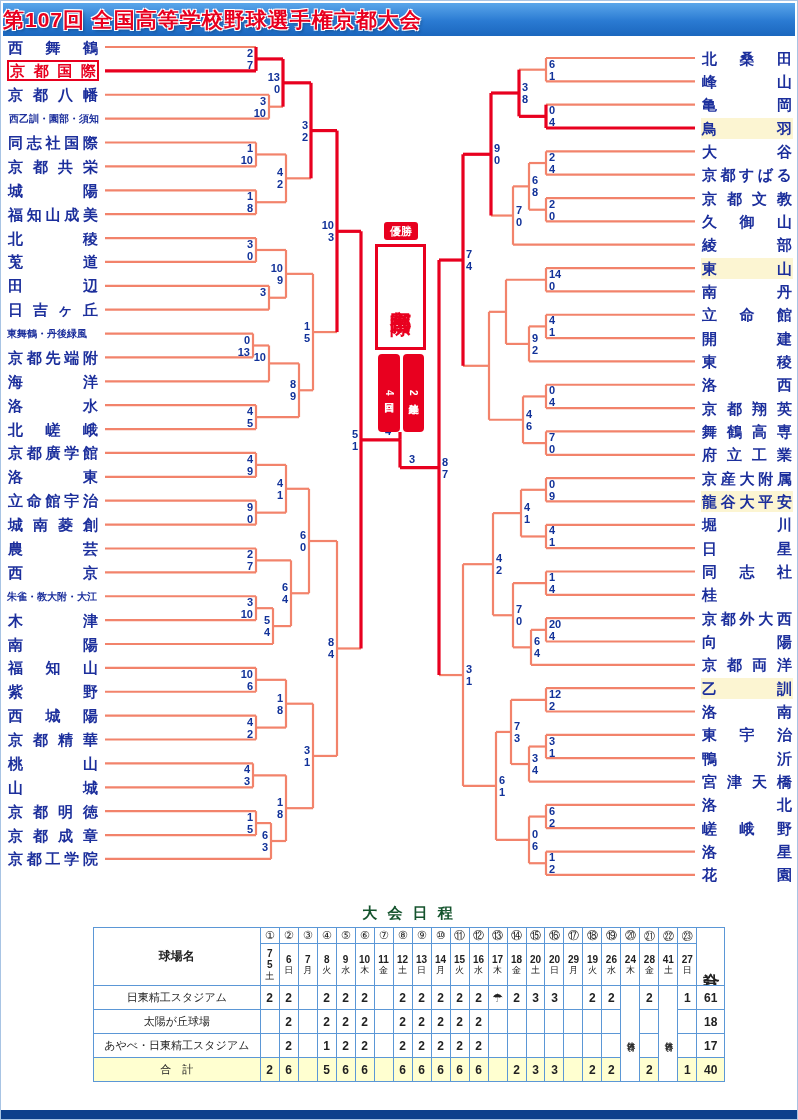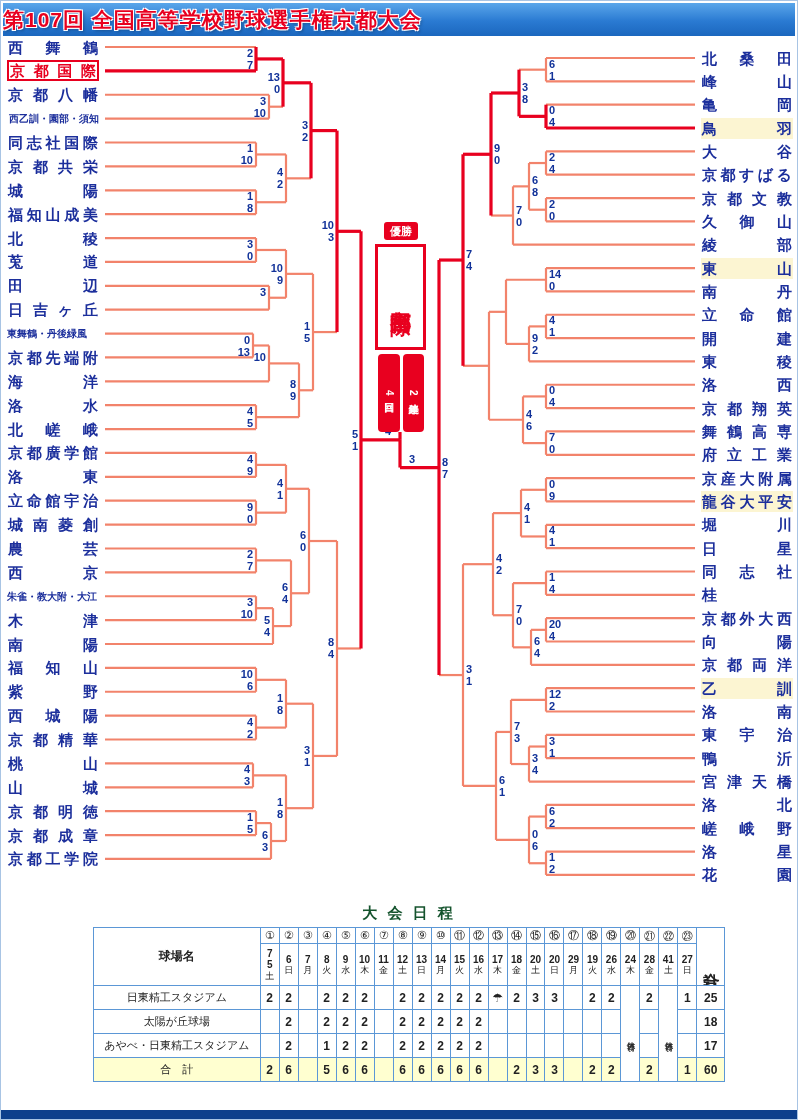--- a/index.html
+++ b/index.html
@@ -930,21 +930,21 @@
               <td class="val">2</td>
               <td class="val">3</td>
               <td class="val">3</td>
               <td class="val"></td>
               <td class="val">2</td>
               <td class="val">2</td>
               <td class="rest" rowspan="4"><span class="vtext">休養日</span></td>
               <td class="val">2</td>
               <td class="rest" rowspan="4"><span class="vtext">休養日</span></td>
               <td class="val">1</td>
-              <td class="rowtot">25</td>
+              <td class="rowtot">61</td>
             </tr>
             <tr class="">
               <td class="vname">太陽が丘球場</td>
               <td class="val"></td>
               <td class="val">2</td>
               <td class="val"></td>
               <td class="val">2</td>
               <td class="val">2</td>
               <td class="val">2</td>
               <td class="val"></td>
@@ -1005,21 +1005,21 @@
               <td class="val">6</td>
               <td class="val"></td>
               <td class="val">2</td>
               <td class="val">3</td>
               <td class="val">3</td>
               <td class="val"></td>
               <td class="val">2</td>
               <td class="val">2</td>
               <td class="val">2</td>
               <td class="val">1</td>
-              <td class="rowtot">60</td>
+              <td class="rowtot">40</td>
             </tr>
           </tbody>
         </table>
       </div>
   </div>
 
   <div id="footer-bar"></div>
 </div>
 
 </body></html>

